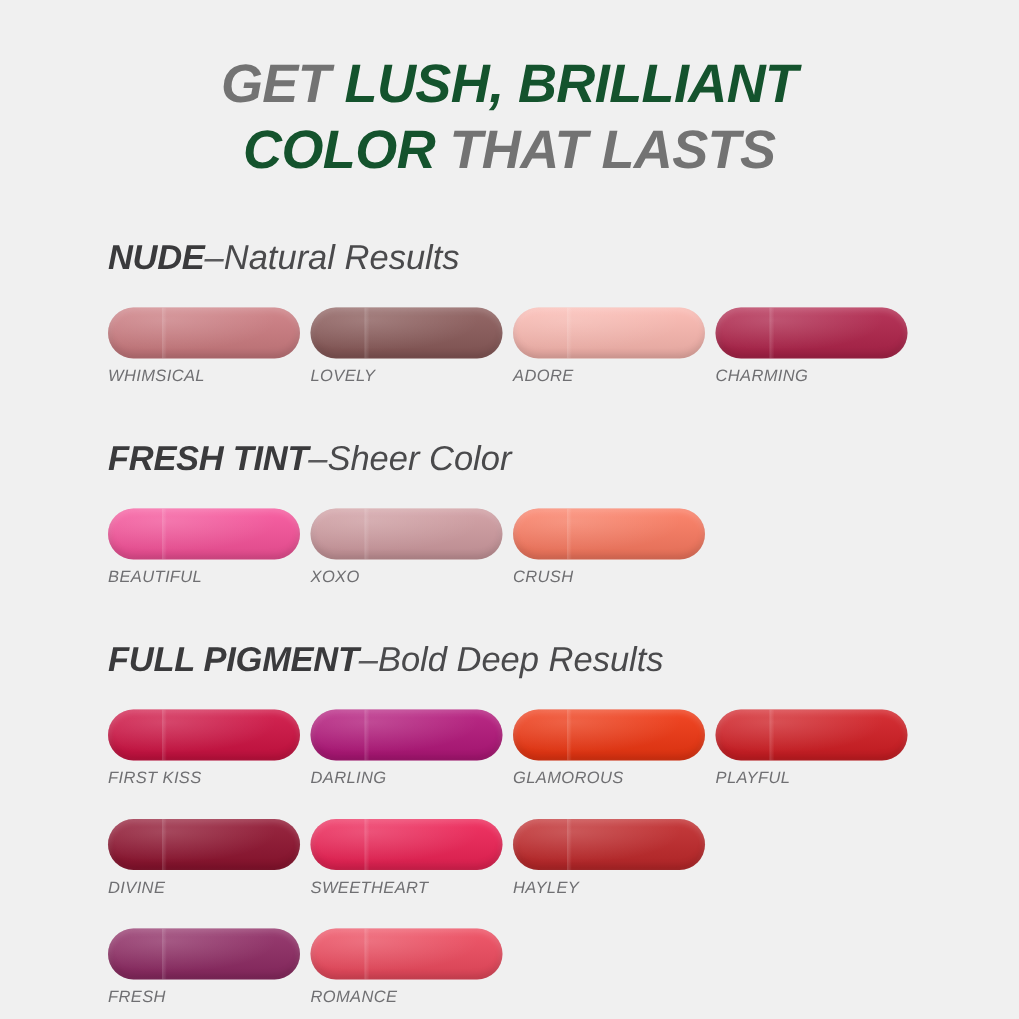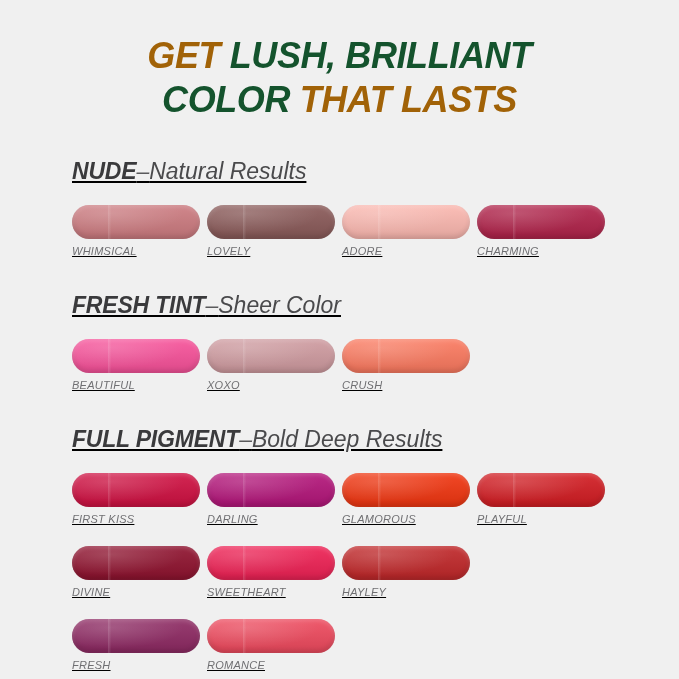--- a/index.html
+++ b/index.html
@@ -30,27 +30,26 @@
     font-weight: bold;
     font-size: 36px;
     line-height: 1.22;
     letter-spacing: -0.4px;
     color: #333335;
   }
   .headline .hl-line {
     display: block;
     white-space: nowrap;
   }
-  .hl-dark { color: #a16207; }
+  .hl-dark { color: #737373; }
   .hl-accent { color: #14532d; }
 
   
   .section {
     padding-left: 72px;
-    text-decoration: underline;
   }
   .section-header {
     font-style: italic;
     font-size: 23px;
     line-height: 1;
     color: #3a3a3c;
     white-space: nowrap;
   }
   .sec-name {
     font-weight: bold;

